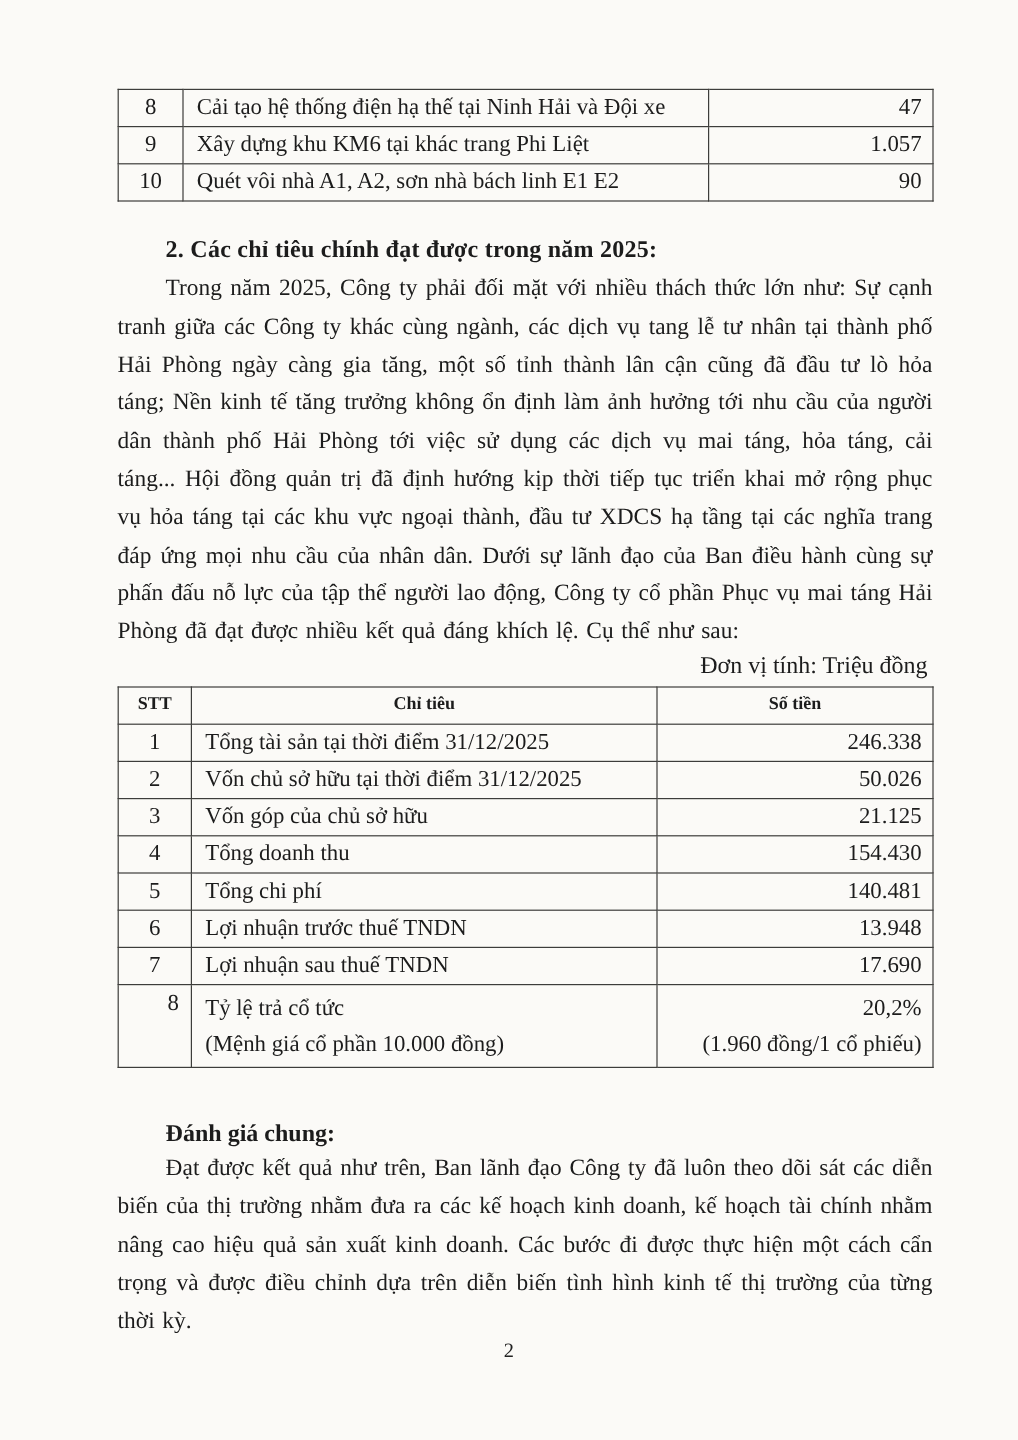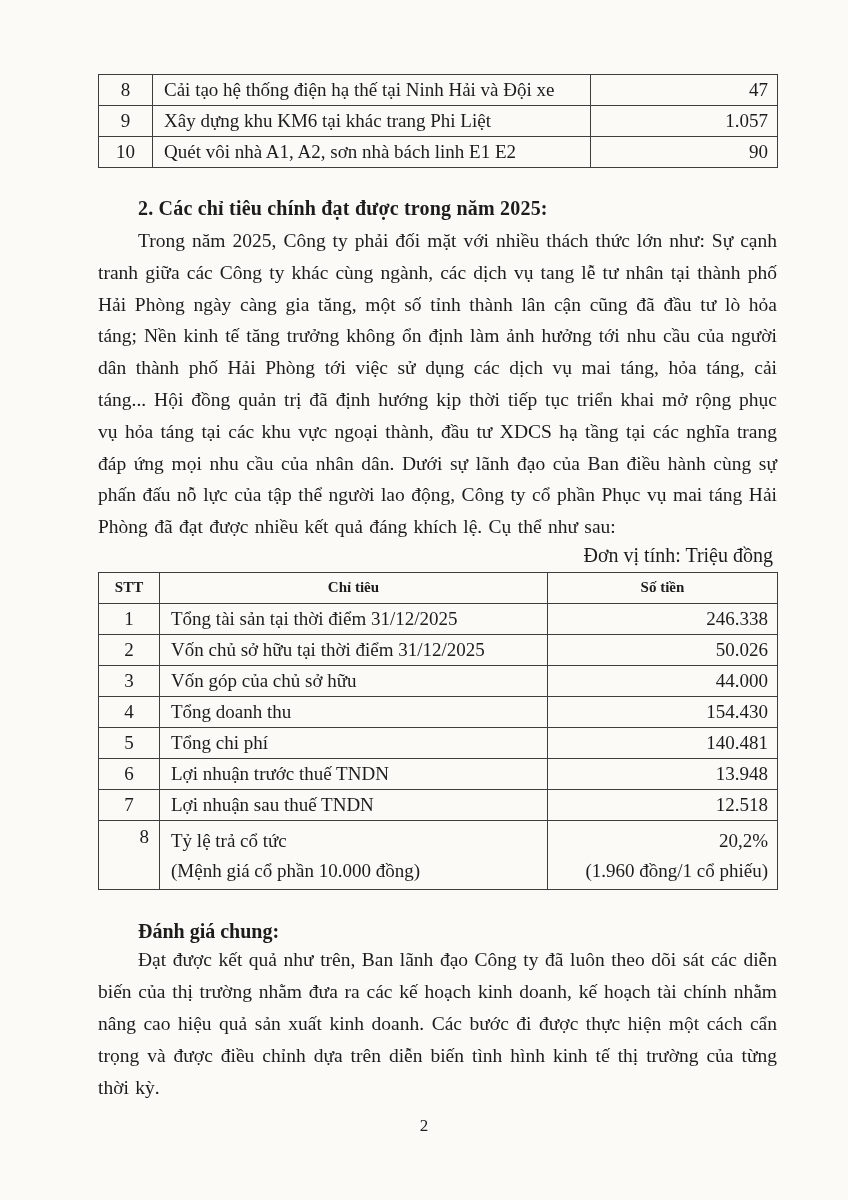--- a/index.html
+++ b/index.html
@@ -75,21 +75,21 @@
     text-indent: 40px;
     word-spacing: 1.5px;
   }
   .unit-note {
     margin-top: 1px;
     font-size: 20px;
     text-align: right;
     padding-right: 4px;
   }
   .eval-heading {
-    margin-top: 30px;
+    margin-top: 44px;
     padding-left: 40px;
     font-weight: bold;
     font-size: 20px;
   }
   .para2 {
     margin-top: 1px;
     font-size: 19.5px;
     line-height: 32px;
     text-align: justify;
     text-indent: 40px;
@@ -160,41 +160,41 @@
           <td class="cell-value">246.338</td>
         </tr>
         <tr>
           <td class="cell-stt">2</td>
           <td class="cell-label">Vốn chủ sở hữu tại thời điểm 31/12/2025</td>
           <td class="cell-value">50.026</td>
         </tr>
         <tr>
           <td class="cell-stt">3</td>
           <td class="cell-label">Vốn góp của chủ sở hữu</td>
-          <td class="cell-value">44.000</td>
+          <td class="cell-value">21.125</td>
         </tr>
         <tr>
           <td class="cell-stt">4</td>
           <td class="cell-label">Tổng doanh thu</td>
           <td class="cell-value">154.430</td>
         </tr>
         <tr>
           <td class="cell-stt">5</td>
           <td class="cell-label">Tổng chi phí</td>
           <td class="cell-value">140.481</td>
         </tr>
         <tr>
           <td class="cell-stt">6</td>
           <td class="cell-label">Lợi nhuận trước thuế TNDN</td>
           <td class="cell-value">13.948</td>
         </tr>
         <tr>
           <td class="cell-stt">7</td>
           <td class="cell-label">Lợi nhuận sau thuế TNDN</td>
-          <td class="cell-value">12.518</td>
+          <td class="cell-value">17.690</td>
         </tr>
         <tr class="row-tall">
           <td class="cell-stt">8</td>
           <td class="cell-label two-line">
             <div>Tỷ lệ trả cổ tức</div>
             <div>(Mệnh giá cổ phần 10.000 đồng)</div>
           </td>
           <td class="cell-value two-line">
             <div>20,2%</div>
             <div>(1.960 đồng/1 cổ phiếu)</div>

